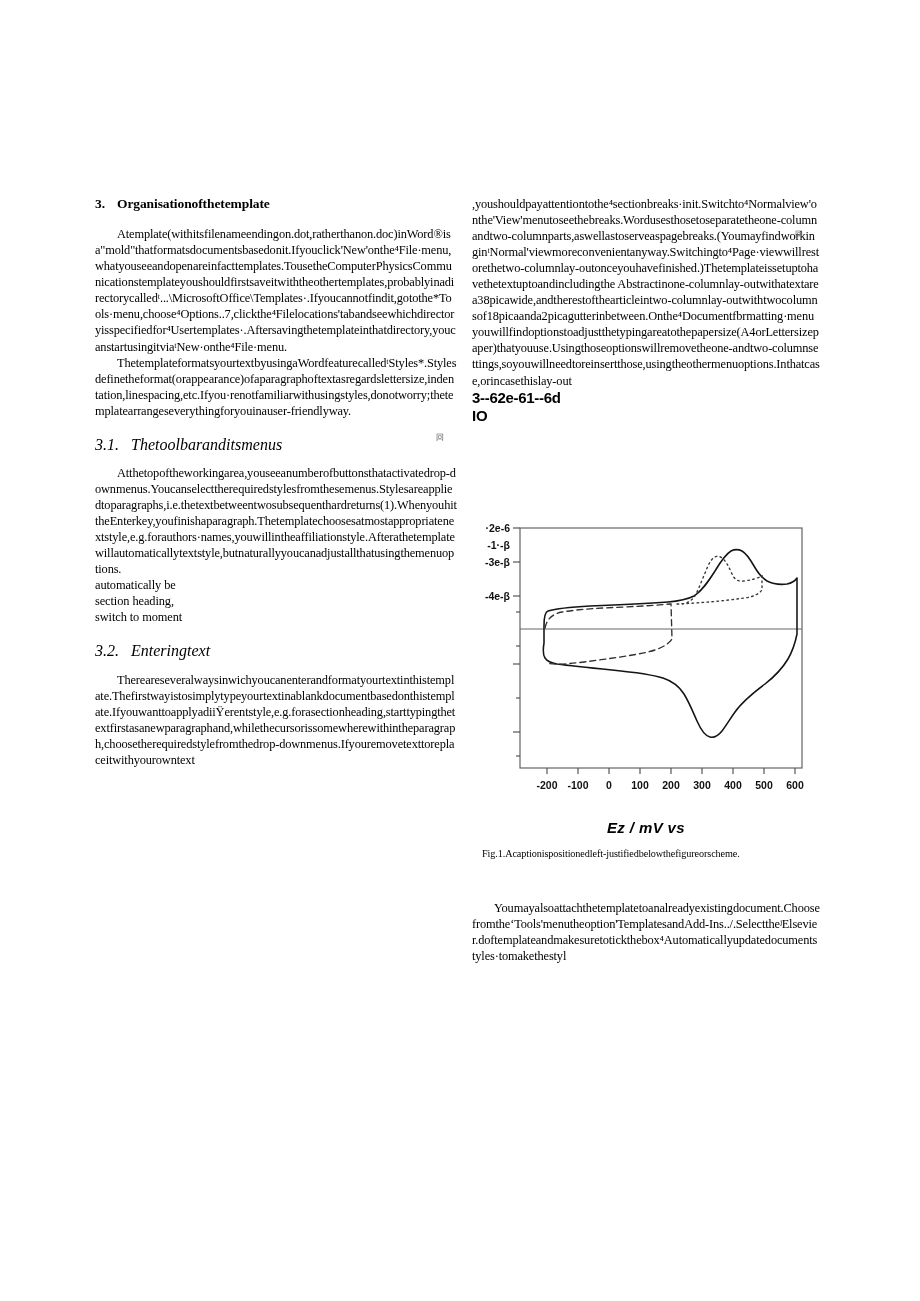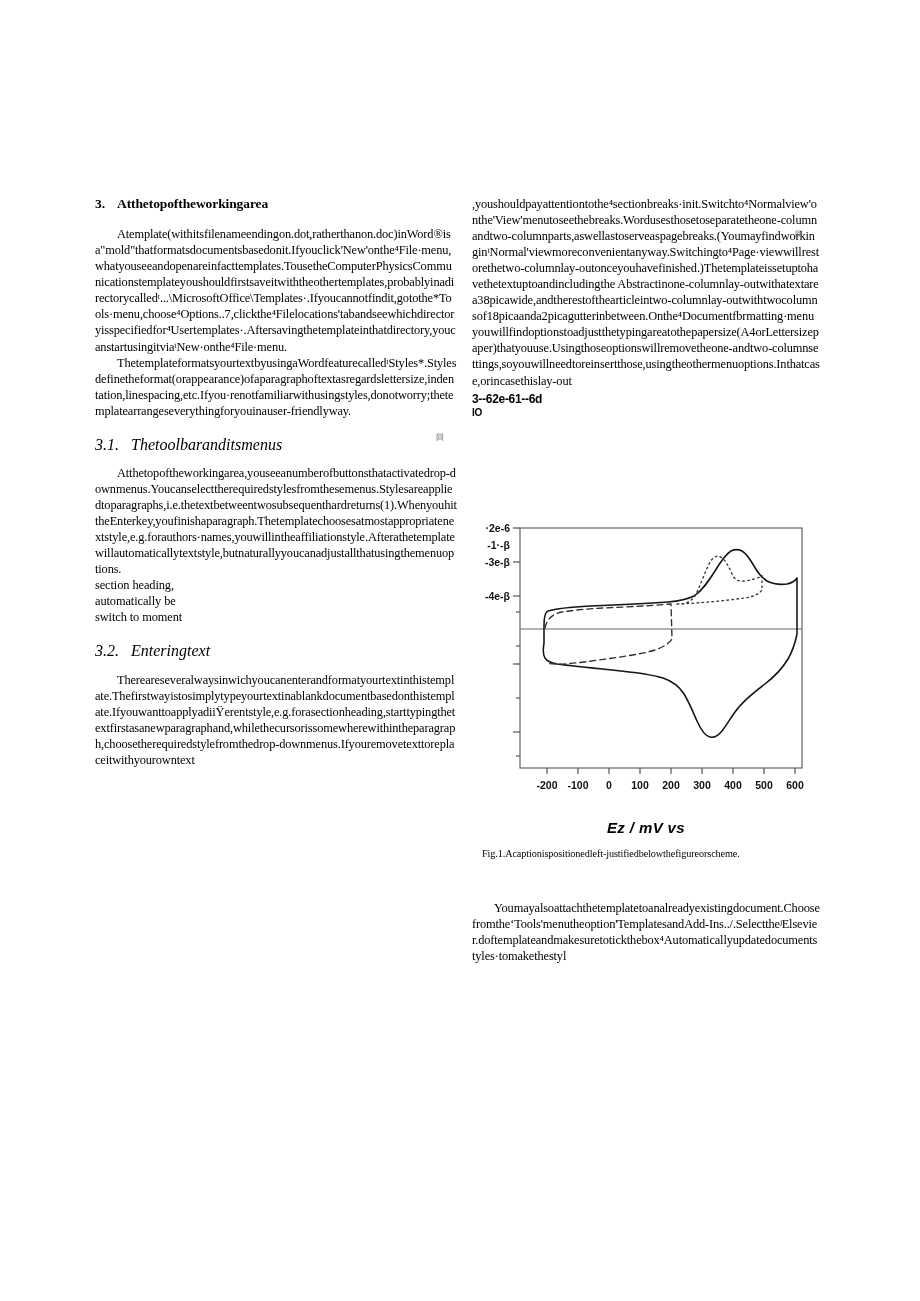--- a/index.html
+++ b/index.html
@@ -80,27 +80,27 @@
     position: absolute;
     font-family: "Liberation Sans", sans-serif;
     font-size: 8px;
     color: #555;
     letter-spacing: -1px;
     user-select: none;
   }
 
   .tiny-run {
     font-family: "Liberation Sans", sans-serif;
-    font-size: 12px;
+    font-size: 15px;
     font-weight: bold;
     letter-spacing: -0.3px;
   }
   .tiny-run2 {
     font-family: "Liberation Sans", sans-serif;
-    font-size: 10px;
+    font-size: 15px;
     font-weight: bold;
     display: block;
     letter-spacing: -0.2px;
   }
 
   
   .figure {
     position: absolute;
     left: 472px;
     top: 516px;
@@ -132,36 +132,36 @@
   svg.cv { display: block; }
 </style>
 </head>
 <body>
 
 <div class="page">
 
   <div class="col col-left">
 
     <h2 class="sec-head">
-      <span class="num">3.</span><span>Atthetopoftheworkingarea</span>
+      <span class="num">3.</span><span>Organisationofthetemplate</span>
     </h2>
 
     <p class="body indent">Atemplate(withitsfilenameendingon.dot,ratherthanon.doc)inWord®isa"mold"thatformatsdocumentsbasedonit.Ifyouclick'New'onthe⁴File·menu,whatyouseeandopenareinfacttemplates.TousetheComputerPhysicsCommunicationstemplateyoushouldfirstsaveitwiththeothertemplates,probablyinadirectorycalledᵗ...\MicrosoftOffice\Templates·.Ifyoucannotfindit,gotothe*Tools·menu,choose⁴Options..7,clickthe⁴Filelocations'tabandseewhichdirectoryisspecifiedfor⁴Usertemplates·.Aftersavingthetemplateinthatdirectory,youcanstartusingitviaᵗNew·onthe⁴File·menu.</p>
 
     <p class="body indent" style="margin-top:0;">ThetemplateformatsyourtextbyusingaWordfeaturecalledᵗStyles*.Stylesdefinetheformat(orappearance)ofaparagraphoftextasregardslettersize,indentation,linespacing,etc.Ifyou·renotfamiliarwithusingstyles,donotworry;thetemplatearrangeseverythingforyouinauser-friendlyway.</p>
 
     <h3 class="sub-head">
       <span class="num">3.1.</span><span>Thetoolbaranditsmenus</span>
     </h3>
 
     <p class="body indent">Atthetopoftheworkingarea,youseeanumberofbuttonsthatactivatedrop-downmenus.Youcanselecttherequiredstylesfromthesemenus.Stylesareappliedtoparagraphs,i.e.thetextbetweentwosubsequenthardreturns(1).WhenyouhittheEnterkey,youfinishaparagraph.Thetemplatechoosesatmostappropriatenextstyle,e.g.forauthors·names,youwillintheaffiliationstyle.Afterathetemplatewillautomaticallytextstyle,butnaturallyyoucanadjustallthatusingthemenuoptions.</p>
 
     <div class="spaced-lines">
+      <div>automatically be</div>
       <div>section heading,</div>
-      <div>automatically be</div>
       <div>switch to moment</div>
     </div>
 
 
     <h3 class="sub-head">
       <span class="num">3.2.</span><span>Enteringtext</span>
     </h3>
 
     <p class="body indent">Thereareseveralwaysinwichyoucanenterandformatyourtextinthistemplate.Thefirstwayistosimplytypeyourtextinablankdocumentbasedonthistemplate.IfyouwanttoapplyadiiŸerentstyle,e.g.forasectionheading,starttypingthetextfirstasanewparagraphand,whilethecursorissomewherewithintheparagraph,choosetherequiredstylefromthedrop-downmenus.Ifyouremovetexttoreplaceitwithyourowntext</p>
   </div>

